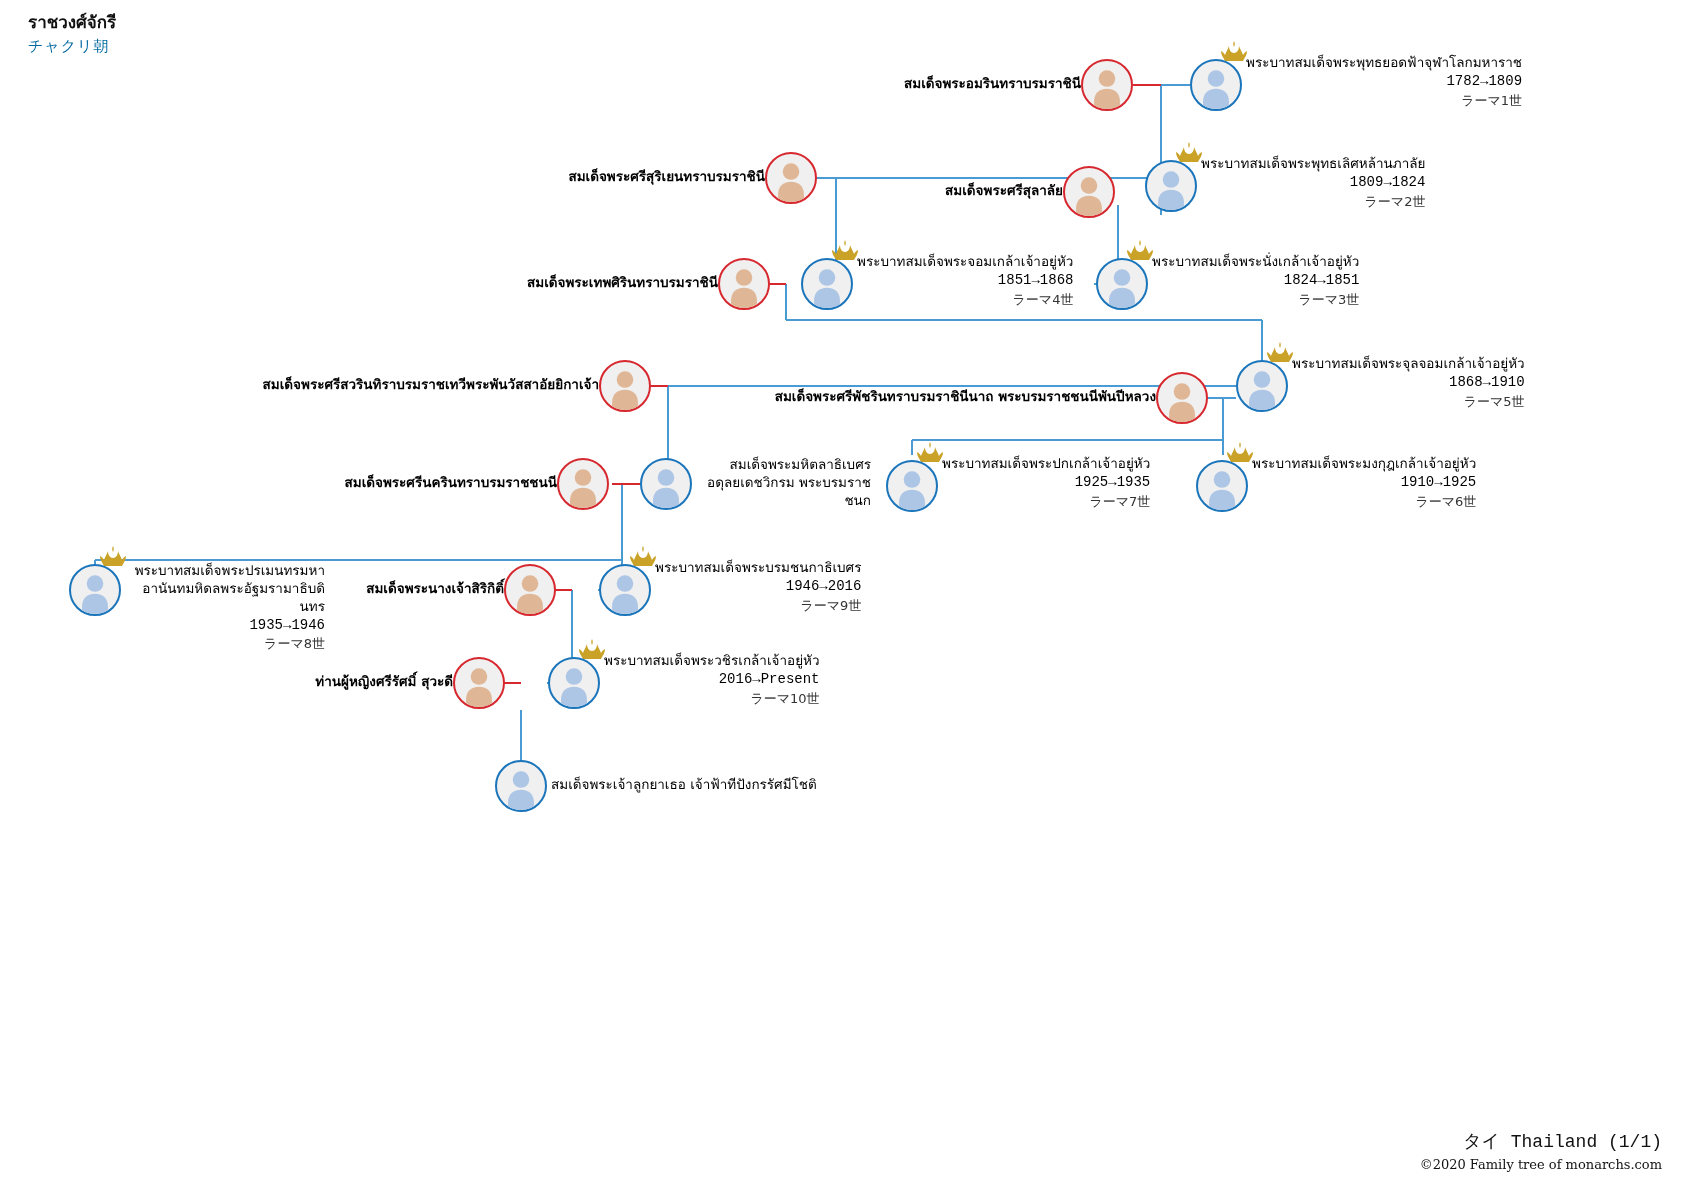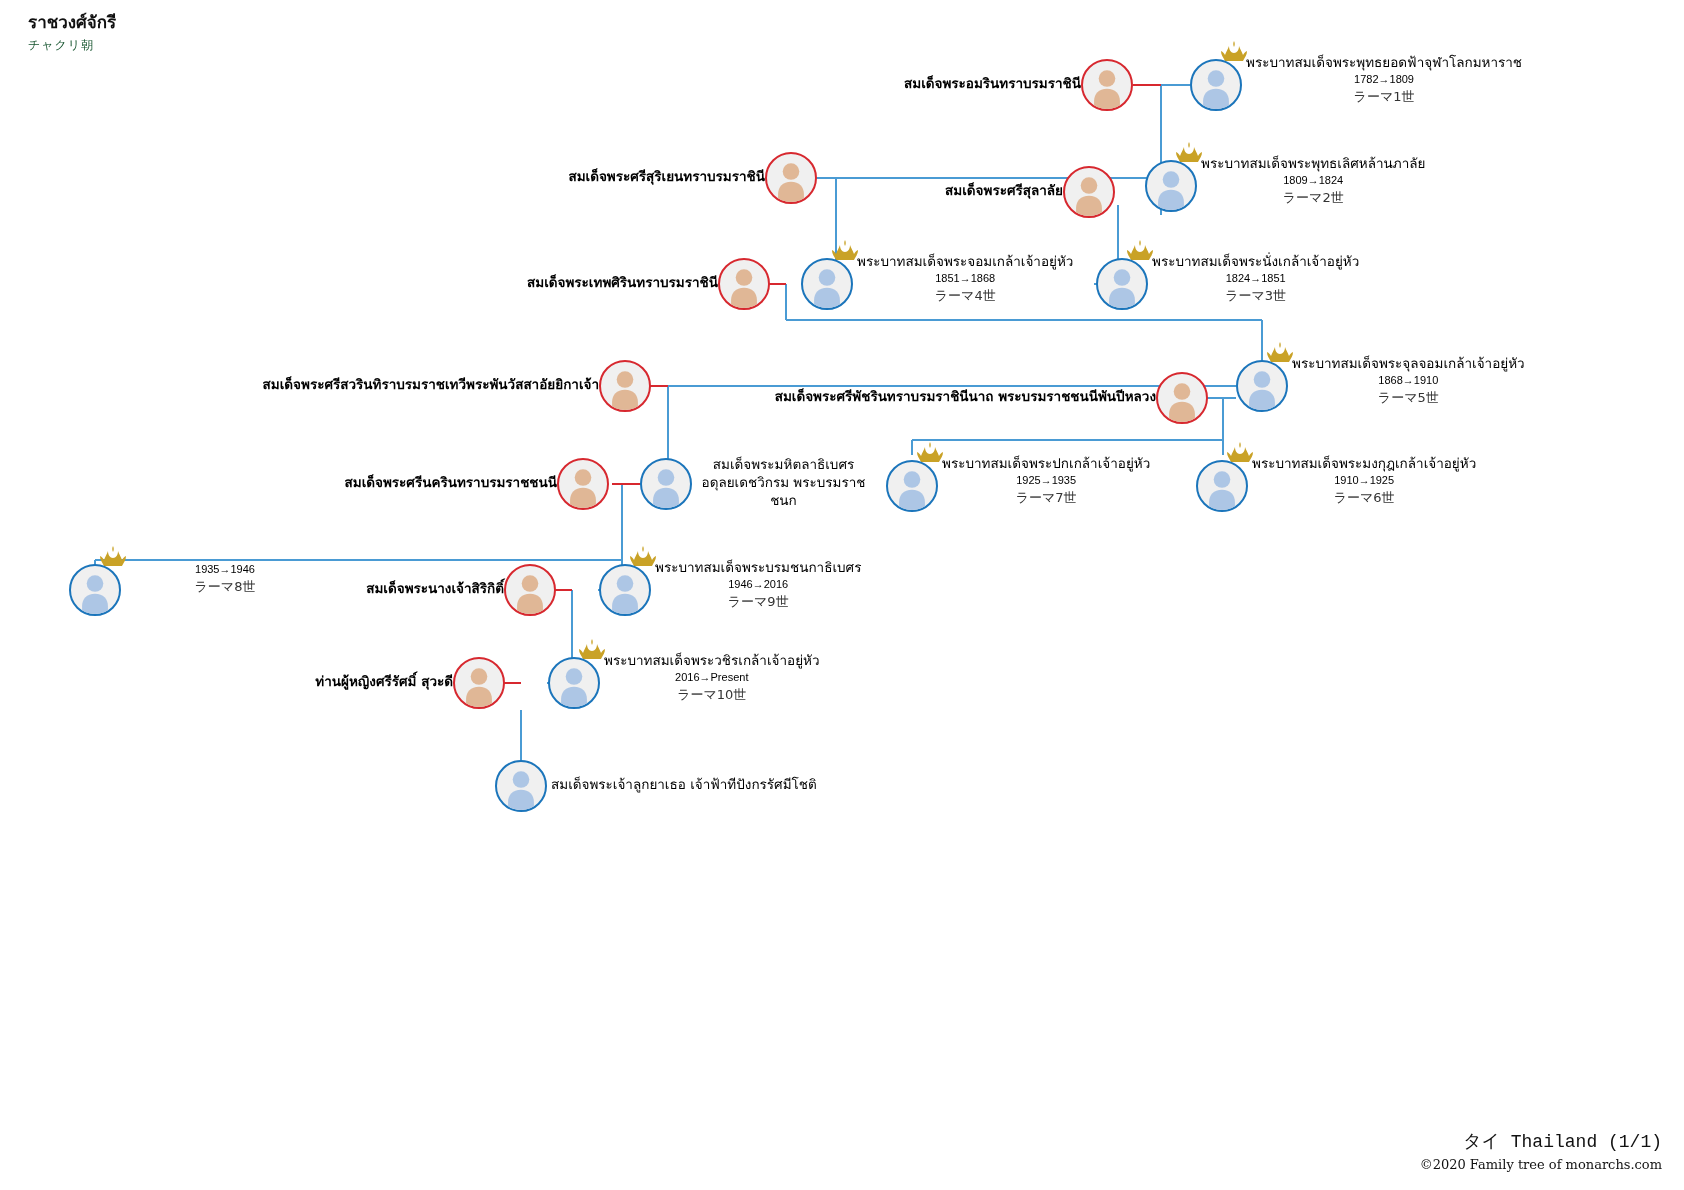--- a/index.html
+++ b/index.html
@@ -8,21 +8,21 @@
     background:#ffffff;
     font-family:"DejaVu Sans","Liberation Sans",sans-serif;
     overflow:hidden;
     position:relative;
   }
   #canvas{position:absolute;left:0;top:0;width:1684px;height:1190px;}
 
   
   #title-block{position:absolute;left:28px;top:12px;}
   #dynasty-title{font-size:17px;font-weight:bold;color:#111;line-height:1.2;font-family:"DejaVu Sans",sans-serif;}
-  #dynasty-subtitle{font-size:12px;color:#14532d;margin-top:5px;letter-spacing:1px;font-family:"DejaVu Sans",sans-serif;}
+  #dynasty-subtitle{font-size:15px;color:#0369a1;margin-top:5px;letter-spacing:1px;font-family:"DejaVu Sans",sans-serif;}
 
   
   #footer{position:absolute;right:22px;bottom:18px;text-align:right;}
   #footer-country{font-size:18px;color:#111;font-family:Liberation Mono, monospace;}
   #footer-copy{font-size:13px;color:#111;margin-top:4px;font-family:"DejaVu Serif","Liberation Serif",serif;}
 
   
   #links{position:absolute;left:0;top:0;width:1684px;height:1190px;pointer-events:none;}
 
   
@@ -48,27 +48,27 @@
   .crown svg{display:block;width:100%;height:100%;}
 
   .lbl{
     position:absolute;
     font-size:13.5px;
     color:#000;
     line-height:1.33;
     white-space:nowrap;
     font-family:"DejaVu Sans",sans-serif;
   }
-  .lbl.right{left:30px;top:-24px;text-align:center;}
+  .lbl.right{left:30px;top:-24px;text-align:right;}
   .lbl.left{right:26px;top:-10px;}
   .lbl.right.one{top:-10px;}
   .lbl.right.three{top:-31px;}
   .lbl .name{display:block;font-weight:normal;}
   .lbl.left .name{font-weight:bold;}
-  .lbl .reign{display:block;font-size:11px;font-family:Liberation Sans, sans-serif;}
+  .lbl .reign{display:block;font-size:14px;font-family:Liberation Mono, monospace;}
   .lbl .rama{display:block;font-size:13px;color:#333;margin-top:1px;font-family:"DejaVu Sans",sans-serif;}
   .lbl.wrap{white-space:normal;width:190px;}
 </style>
 </head>
 <body>
 
 <div id="canvas">
 
   <div id="title-block">
     <div id="dynasty-title">ราชวงศ์จักรี</div>
@@ -383,20 +383,21 @@
           <path d="M13 0c1 2 1 4 0 6-1-2-1-4 0-6z" fill="#c9a227"></path>
         </svg>
     </div>
     <div class="avatar male">
       <svg viewBox="0 0 52 52">
           <circle cx="26" cy="19" r="9" fill="#adc6e5"></circle>
           <path d="M26 30c-9 0-14 6-14 13v9h28v-9c0-7-5-13-14-13z" fill="#adc6e5"></path>
         </svg>
     </div>
     <div class="lbl right wrap" style="top:-28px;width:200px;">
+      <span class="name">พระบาทสมเด็จพระปรเมนทรมหาอานันทมหิดลพระอัฐมรามาธิบดินทร</span>
       <span class="reign">1935→1946</span>
       <span class="rama">ラーマ8世</span>
     </div>
   </div>
 
   <div class="node" style="left:530px;top:590px;">
     <div class="avatar female">
       <svg viewBox="0 0 52 52">
           <circle cx="26" cy="19" r="9" fill="#e0b796"></circle>
           <path d="M26 30c-9 0-14 6-14 13v9h28v-9c0-7-5-13-14-13z" fill="#e0b796"></path>

